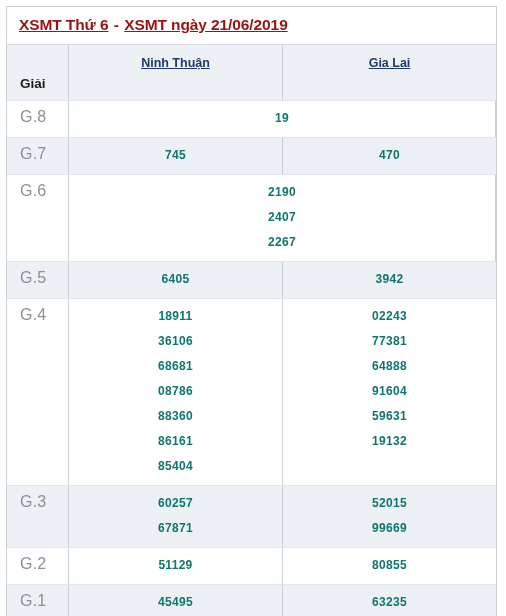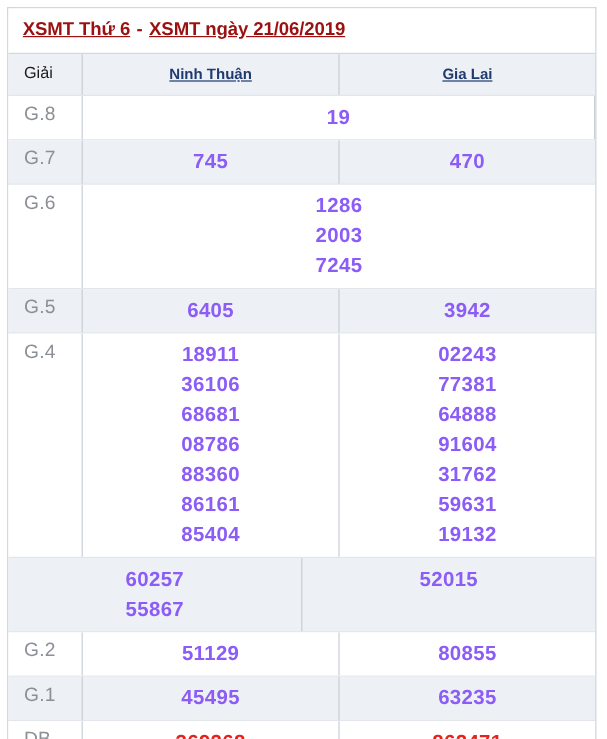--- a/index.html
+++ b/index.html
@@ -83,43 +83,44 @@
   }
 
   
   .head-row .cell-prize,
   .head-row .cell-prov {
     padding-top: 8px;
     padding-bottom: 8px;
   }
   .head-label {
     font-size: 13.5px;
-    font-weight: normal;
+    font-weight: bold;
     color: #1a1a1a;
     line-height: 1.2;
+    margin-top: 23px;
   }
   .head-link {
     font-size: 12.5px;
     font-weight: bold;
     color: #1f3a6e;
     text-decoration: underline;
     cursor: pointer;
     line-height: 1.2;
   }
   
   .prize-label {
     font-size: 16px;
     color: #8b8f96;
     line-height: 1.25;
     letter-spacing: 0.2px;
   }
   .num {
-    font-size: 17px;
-    font-weight: bold;
-    color: #8b5cf6;
+    font-size: 12px;
+    font-weight: bold;
+    color: #0f766e;
     line-height: 25px;
     letter-spacing: 0.3px;
   }
   .num.special {
     color: #e8221a;
     font-size: 17px;
   }
   .nums-stack { display: block; }
 </style>
 </head>
@@ -161,24 +162,24 @@
             <div class="num nums-stack">745</div>
           </div>
           <div class="cell-prov">
             <div class="num nums-stack">470</div>
           </div>
         </div>
         <div class="row plain">
           <div class="cell-prize">
             <span class="prize-label">G.6</span>
           </div>
-          <div class="cell-prov">
-            <div class="num nums-stack">1286</div>
-            <div class="num nums-stack">2003</div>
-            <div class="num nums-stack">7245</div>
+          <div class="cell-prov first">
+            <div class="num nums-stack">2190</div>
+            <div class="num nums-stack">2407</div>
+            <div class="num nums-stack">2267</div>
           </div>
         </div>
         <div class="row band">
           <div class="cell-prize">
             <span class="prize-label">G.5</span>
           </div>
           <div class="cell-prov first">
             <div class="num nums-stack">6405</div>
           </div>
           <div class="cell-prov">
@@ -196,32 +197,35 @@
             <div class="num nums-stack">08786</div>
             <div class="num nums-stack">88360</div>
             <div class="num nums-stack">86161</div>
             <div class="num nums-stack">85404</div>
           </div>
           <div class="cell-prov">
             <div class="num nums-stack">02243</div>
             <div class="num nums-stack">77381</div>
             <div class="num nums-stack">64888</div>
             <div class="num nums-stack">91604</div>
-            <div class="num nums-stack">31762</div>
             <div class="num nums-stack">59631</div>
             <div class="num nums-stack">19132</div>
           </div>
         </div>
         <div class="row band">
+          <div class="cell-prize">
+            <span class="prize-label">G.3</span>
+          </div>
           <div class="cell-prov first">
             <div class="num nums-stack">60257</div>
-            <div class="num nums-stack">55867</div>
+            <div class="num nums-stack">67871</div>
           </div>
           <div class="cell-prov">
             <div class="num nums-stack">52015</div>
+            <div class="num nums-stack">99669</div>
           </div>
         </div>
         <div class="row plain">
           <div class="cell-prize">
             <span class="prize-label">G.2</span>
           </div>
           <div class="cell-prov first">
             <div class="num nums-stack">51129</div>
           </div>
           <div class="cell-prov">

